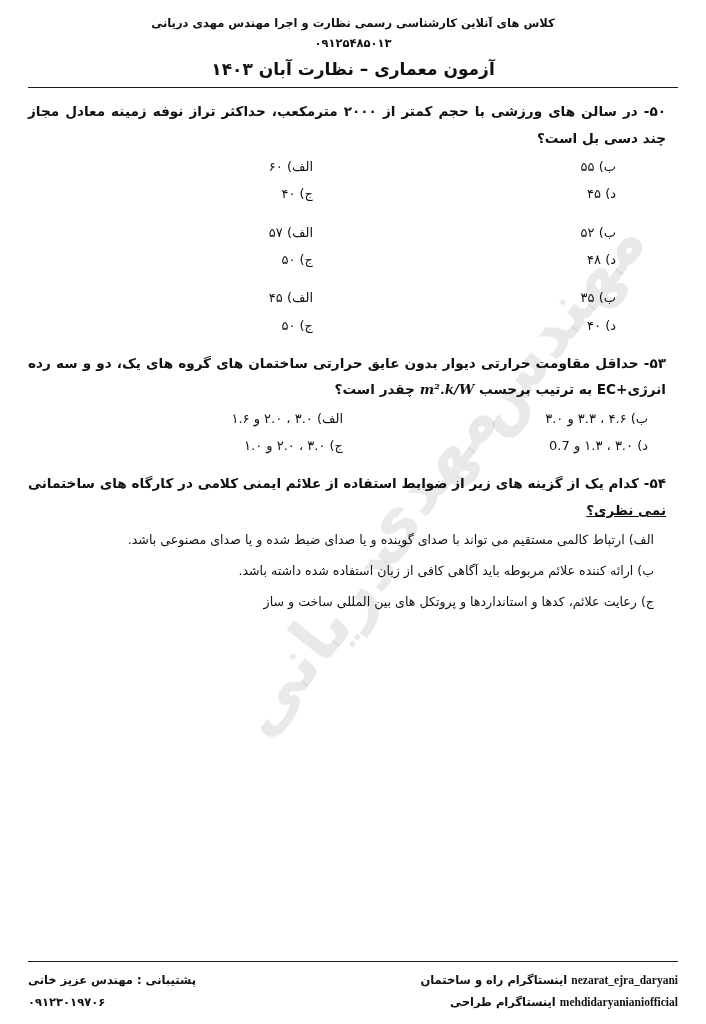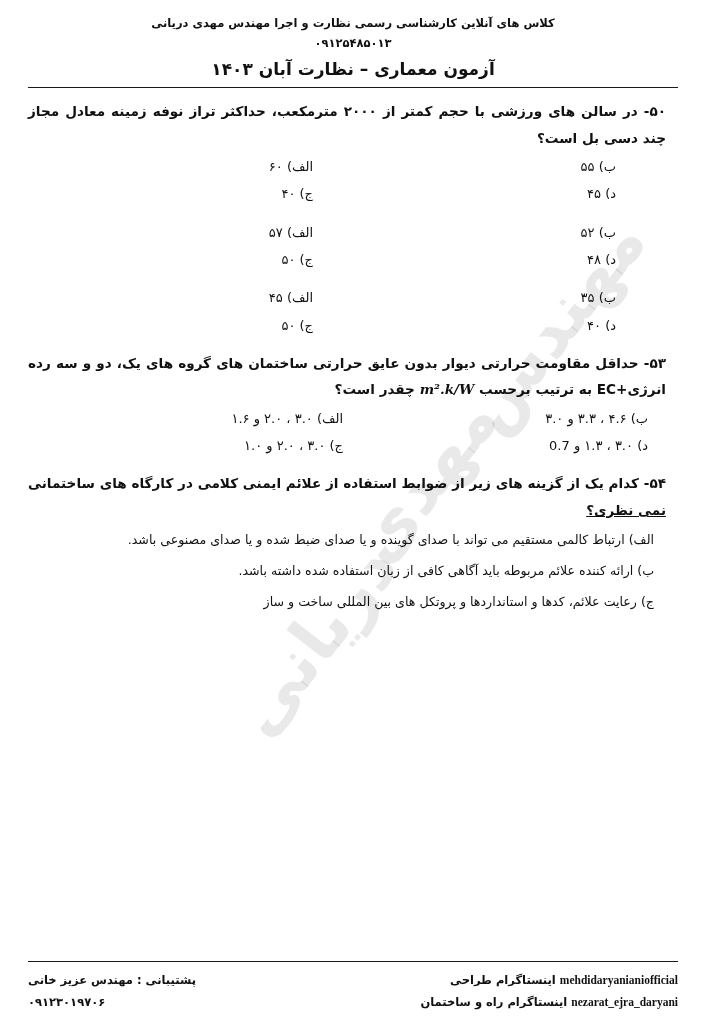--- a/index.html
+++ b/index.html
@@ -245,22 +245,22 @@
         <div class="opt-stack">ج) رعایت علائم، کدها و استانداردها و پروتکل های بین المللی ساخت و ساز</div>
       </div>
     </div>
 
   </div>
 
   <div class="footer">
     <hr class="rule bottom">
     <div class="footer-inner">
       <div class="footer-left">
+        <div><span class="lat">nezarat_ejra_daryani</span><span> اینستاگرام راه و ساختمان</span></div>
         <div><span class="lat">mehdidaryanianiofficial</span><span> اینستاگرام طراحی</span></div>
-        <div><span class="lat">nezarat_ejra_daryani</span><span> اینستاگرام راه و ساختمان</span></div>
       </div>
       <div class="footer-right">
         <div>پشتیبانی : مهندس عزیز خانی</div>
         <div>۰۹۱۲۳۰۱۹۷۰۶</div>
       </div>
     </div>
   </div>
 
 </div>
 

